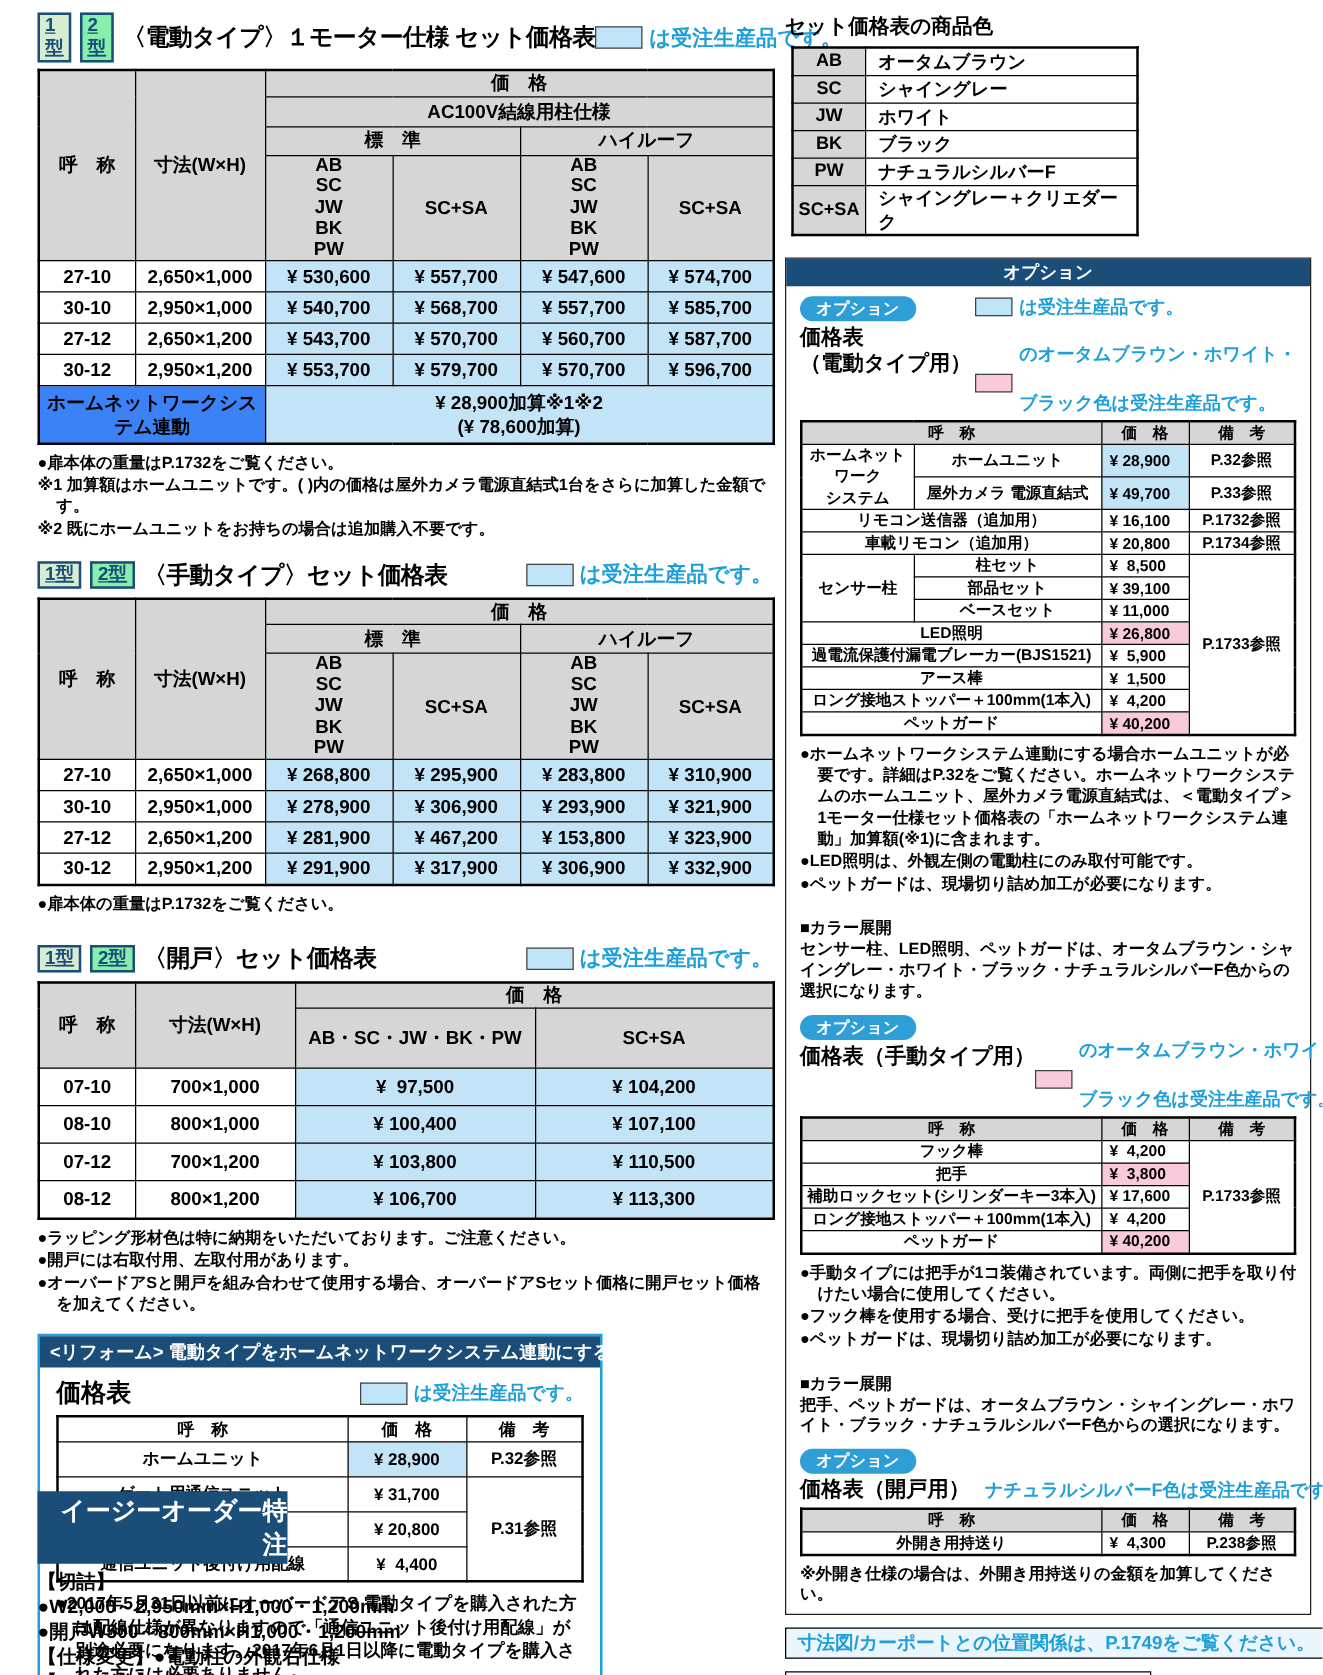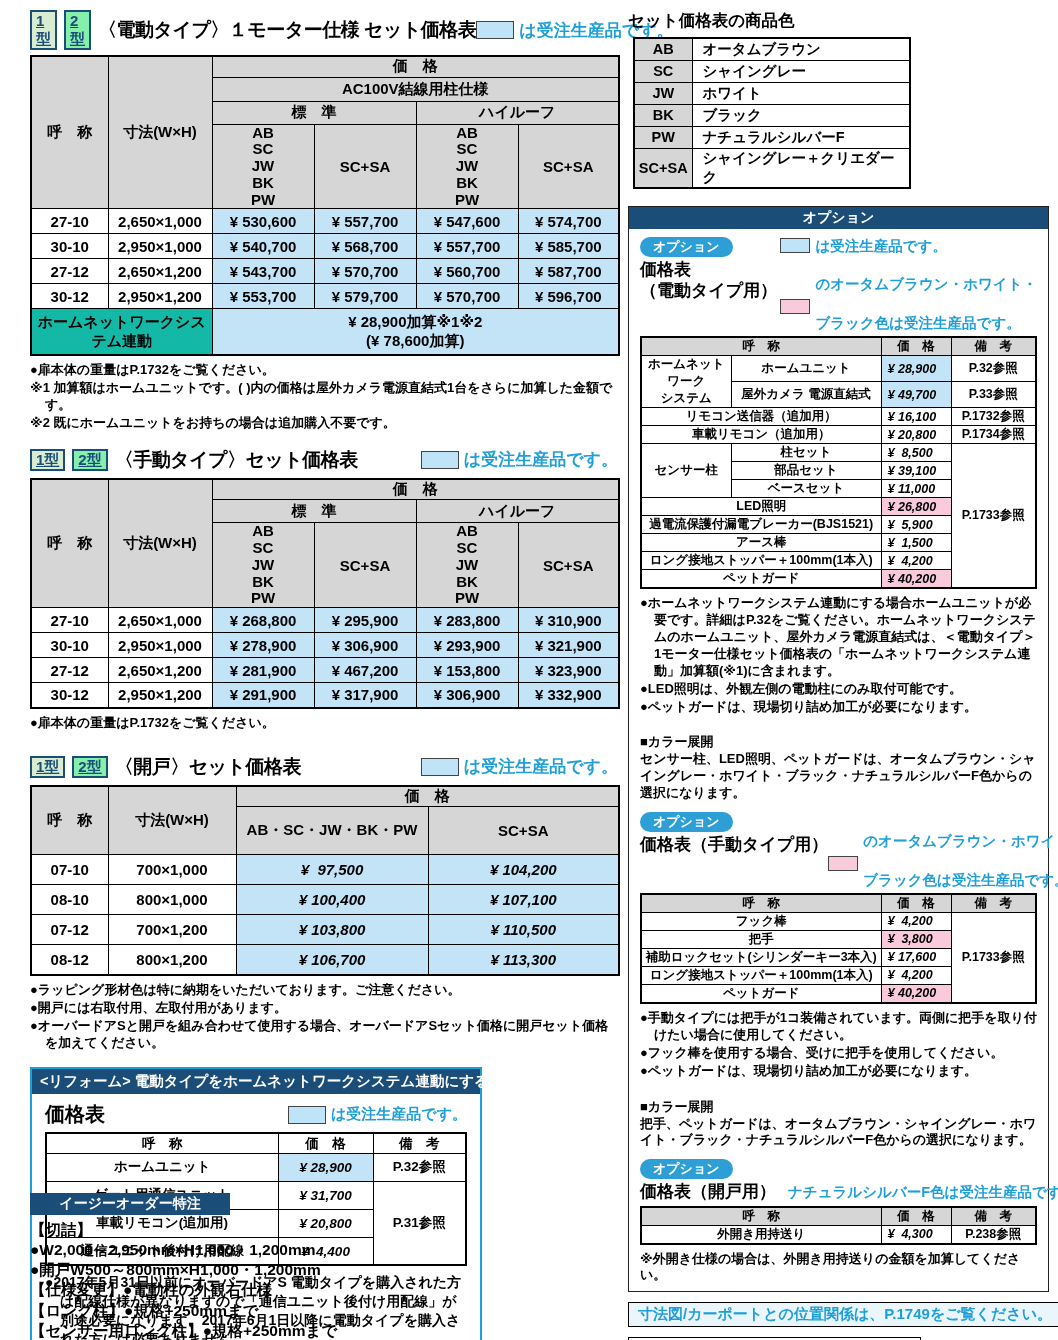--- a/index.html
+++ b/index.html
@@ -26,26 +26,26 @@
   .ptable th, .ptable td { border:1px solid #000; text-align:center; vertical-align:middle; padding:0 2px; }
   .ptable th { background:#d6d6d6; font-size:15px; font-weight:700; }
   .ptable td { font-size:15px; }
   .h-price  td,.h-price  th { height:21px; }
   .h-spec   th { height:24px; }
   .h-std    th { height:23px; }
   .h-colors th { height:62px; }
   .drow td { height:25px; }
   .drow3 td { height:30px; }
   .hn-row td { height:46px; }
-  .hn-label { font-size:13.5px; background:#14b8a6; }
+  .hn-label { font-size:13.5px; background:#3b82f6; }
   .blue { background:#c3e4f7; }
   .pink { background:#f8cadb;margin-top:44px; }
   .colstack { font-size:14px; line-height:1.12; }
   .pre { white-space:pre-line; }
-  .pr { white-space:pre;font-style:italic; }
+  .pr { white-space:pre; }
   .note { font-size:13px; line-height:1.32; padding-left:15px; text-indent:-15px; margin-bottom:1px; }
   .gap { height:14px; }
 
   
   .rc-title { font-size:16.5px; margin:2px 0 5px; }
   .color-table { width:278px; border:2px solid #000; margin-left:5px; }
   .color-table td { border:1px solid #000; height:22px; font-size:14.5px; vertical-align:middle; }
   .color-table .code { background:#d6d6d6; text-align:center; }
   .color-table .cname { padding-left:10px; text-align:left; }
 
@@ -73,21 +73,21 @@
   .reform-head { display:flex; align-items:center; margin-bottom:4px; }
   .reform-title { font-size:20px; }
   .reform-table { width:100%; border:2px solid #000; margin-bottom:7px; }
   .reform-table th, .reform-table td { border:1px solid #000; font-size:13.5px; text-align:center; vertical-align:middle; height:28px; }
   .reform-table th { background:#fff; height:20px; }
   .rnote { font-size:14px; line-height:1.35; padding-left:15px; text-indent:-15px; }
 
   .link-box { display:table; border:1px solid #000; color:#1f9fd8; font-size:15px; padding:2px 9px; margin-top:10px; white-space:nowrap; }
   .link-box.tint { background:#eaf5fc; }
 
-  .easy-bar { width:200px; background:#1a4e78; color:#fff; text-align:center; font-size:14px; padding:2px 0; margin-bottom:5px; }
+  .easy-bar { width:200px; background:#1a4e78; color:#fff; text-align:right; font-size:20px; padding:2px 0; margin-bottom:5px; }
   .easy-line { font-size:15.5px; line-height:1.3; }
 </style>
 </head>
 <body>
 
 <div id="page">
 
   <div class="left-col">
 
     <div class="sec-head">

